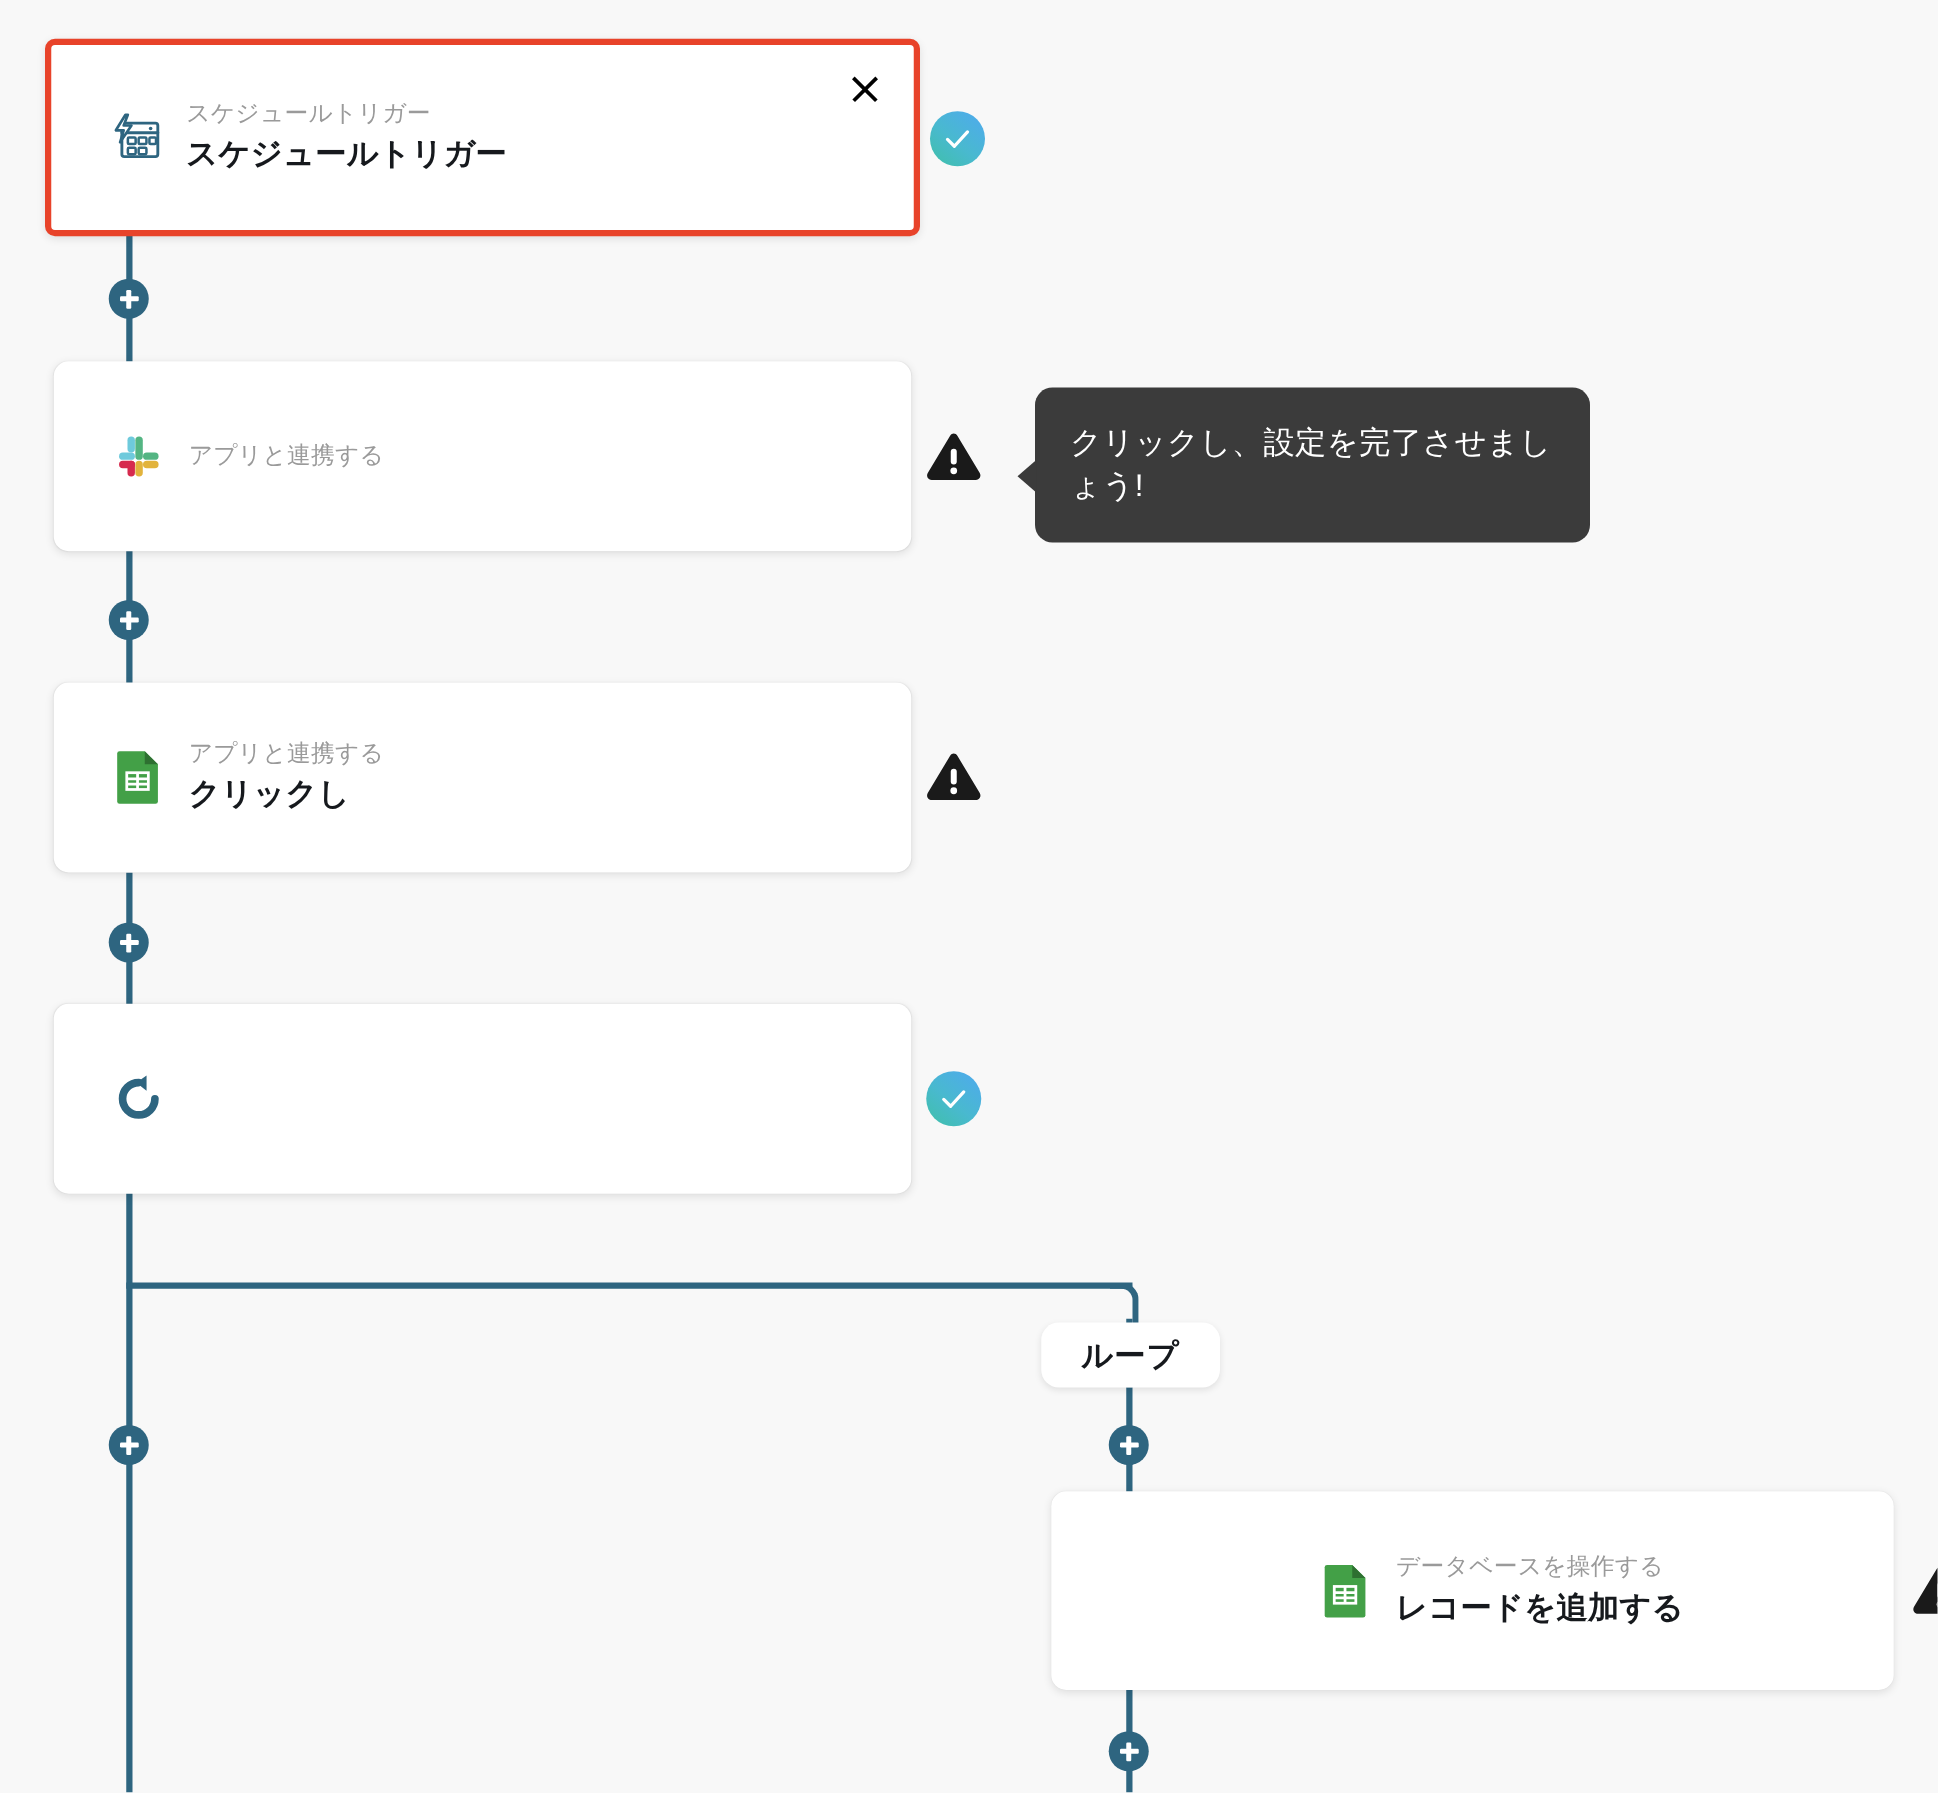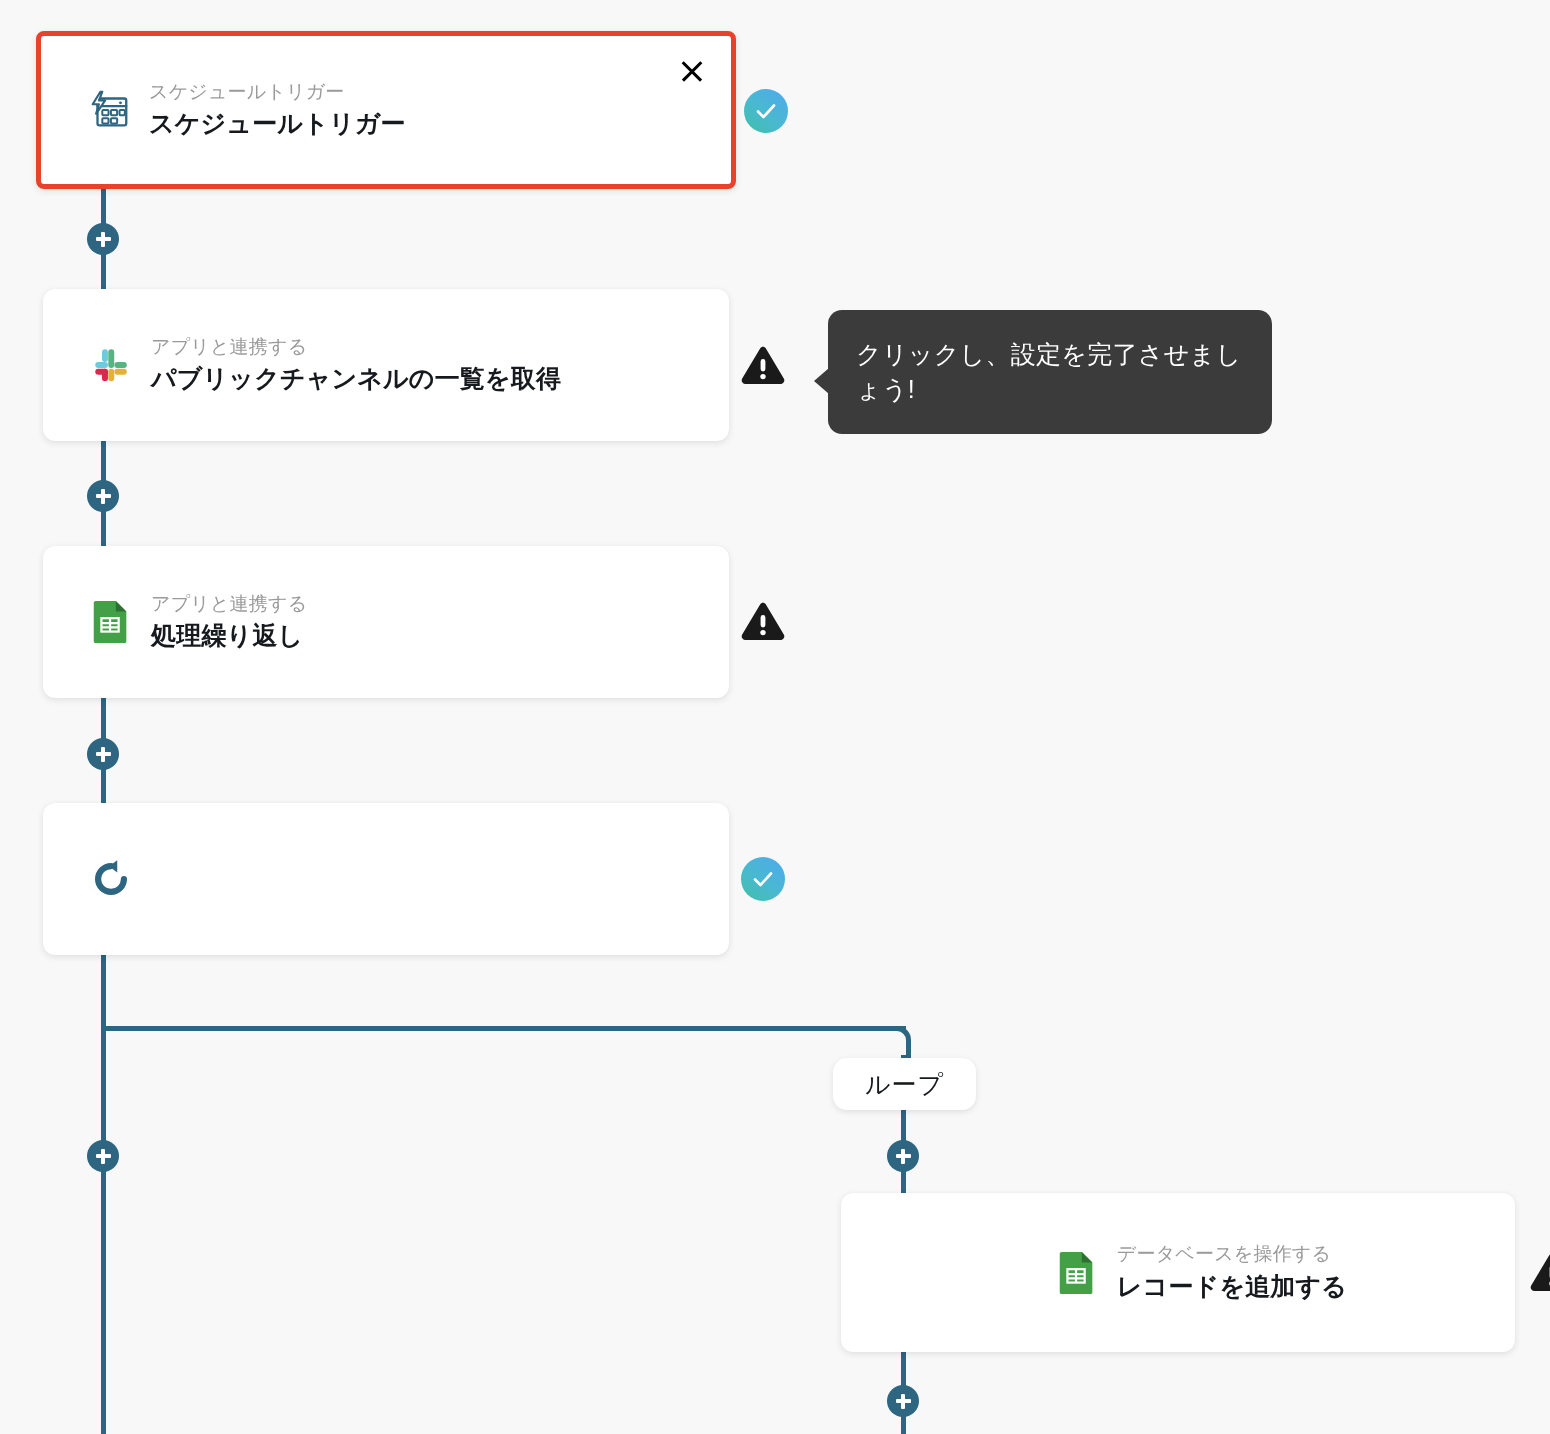--- a/index.html
+++ b/index.html
@@ -202,21 +202,21 @@
   
   .loop-pill {
     position: absolute;
     background: #ffffff;
     border-radius: 14px;
     box-shadow: 0 2px 6px rgba(0,0,0,0.10);
     display: flex;
     align-items: center;
     justify-content: center;
     font-size: 25px;
-    font-weight: normal;
+    font-weight: bold;
     color: #16191d;
     letter-spacing: 1px;
     z-index: 5;
   }
 </style>
 </head>
 <body>
 
 <div id="canvas">
 
@@ -274,21 +274,20 @@
           <rect x="27.9" y="20.5" width="14.2" height="6.8" rx="3.4" fill="#54b583"></rect>
           <rect x="27.9" y="28.2" width="14.2" height="6.8" rx="3.4" fill="#e2b33c"></rect>
           <rect x="20.9" y="28.2" width="6.8" height="14.3" rx="3.4" fill="#e2b33c"></rect>
           <rect x="13.7" y="28.2" width="6.8" height="14.3" rx="3.4" fill="#d62a4e"></rect>
           <rect x="6" y="28.2" width="14.5" height="6.8" rx="3.4" fill="#d62a4e"></rect>
         </g>
       </svg>
     </div>
     <div class="card-text">
       <div class="card-sub">アプリと連携する</div>
-      <div class="card-title">パブリックチャンネルの一覧を取得</div>
     </div>
   </div>
 
   <div class="badge-warn" style="left:739px; top:342px;">
     <svg viewBox="0 0 48 48" width="48" height="48" aria-hidden="true">
       <path d="M21.1 6.6 L3.2 36.4 c-1.5 2.5 .3 5.6 3.2 5.6 h35.2 c2.9 0 4.7-3.1 3.2-5.6 L26.9 6.6 c-1.4-2.4-4.4-2.4-5.8 0 Z" fill="#1a1a1a"></path>
       <rect x="21.6" y="17" width="4.8" height="12.5" rx="2.4" fill="#ffffff"></rect>
       <circle cx="24" cy="34.6" r="2.7" fill="#ffffff"></circle>
     </svg>
   </div>
@@ -305,21 +304,21 @@
         <path d="M4 2 H25 L36 13 V44 a2 2 0 0 1 -2 2 H4 a2 2 0 0 1 -2 -2 V4 a2 2 0 0 1 2 -2 Z" fill="#43a047"></path>
         <path d="M25 2 L36 13 H25 Z" fill="#2e7031"></path>
         <g fill="none" stroke="#ffffff" stroke-width="2.3">
           <rect x="10" y="20" width="18" height="14"></rect>
           <path d="M10 25.2 H28 M10 29.6 H28 M19 20 V34"></path>
         </g>
       </svg>
     </div>
     <div class="card-text">
       <div class="card-sub">アプリと連携する</div>
-      <div class="card-title">処理繰り返し</div>
+      <div class="card-title">クリックし</div>
     </div>
   </div>
 
   <div class="badge-warn" style="left:739px; top:598px;">
     <svg viewBox="0 0 48 48" width="48" height="48" aria-hidden="true">
       <path d="M21.1 6.6 L3.2 36.4 c-1.5 2.5 .3 5.6 3.2 5.6 h35.2 c2.9 0 4.7-3.1 3.2-5.6 L26.9 6.6 c-1.4-2.4-4.4-2.4-5.8 0 Z" fill="#1a1a1a"></path>
       <rect x="21.6" y="17" width="4.8" height="12.5" rx="2.4" fill="#ffffff"></rect>
       <circle cx="24" cy="34.6" r="2.7" fill="#ffffff"></circle>
     </svg>
   </div>

